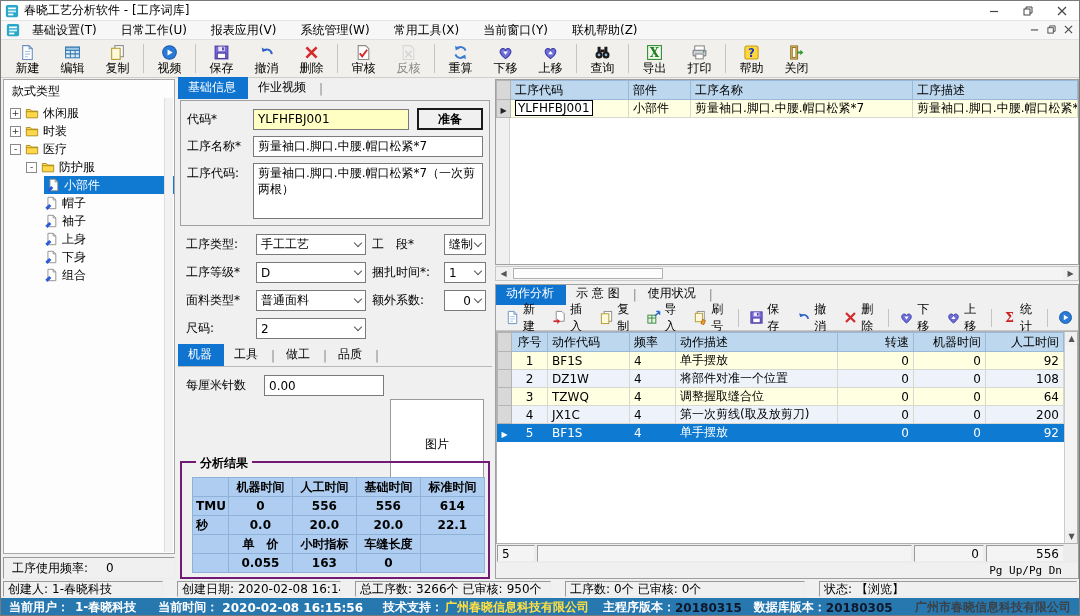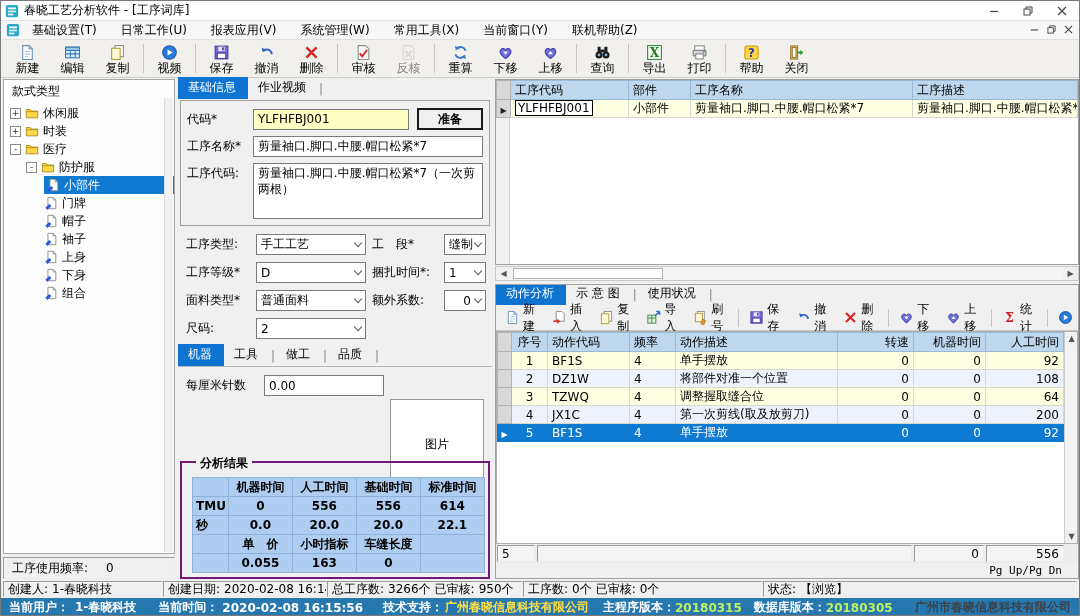--- a/index.html
+++ b/index.html
@@ -104,25 +104,25 @@
   .atable-wrap{flex:1;display:flex;background:#fff;border:1px solid #b0b0b0;margin:0;position:relative;overflow:hidden;}
   .atable-main{flex:1;overflow:hidden;}
   .vsb{width:13px;background:#f4f4f4;border-left:1px solid #ccc;display:flex;flex-direction:column;}
   .vsb .sbtn{width:13px;}
   .vsb .fill{flex:1;}
   .sumrow{height:19px;display:flex;align-items:stretch;gap:2px;background:#ececec;padding:1px 14px 1px 1px;}
   .sumcell{background:#f4f4f4;display:flex;align-items:center;padding:0 4px;}
   .pager{height:15px;display:flex;justify-content:flex-end;align-items:center;padding-right:16px;
          font-family:"DejaVu Sans Mono","Liberation Mono",monospace;font-size:11px;}
   
-  .sbar1{position:absolute;left:0;right:0;top:579px;height:18px;background:#f0f0f0;display:flex;gap:0;padding:1px 2px;}
+  .sbar1{position:absolute;left:0;right:0;top:579px;height:18px;background:#f0f0f0;display:flex;gap:14px;padding:1px 2px;}
   .sect{display:flex;align-items:center;gap:4px;padding-left:4px;white-space:nowrap;overflow:hidden;}
   .sbar2{position:absolute;left:0;right:0;top:597px;height:19px;background:#2878b0;color:#fff;
          display:flex;align-items:center;font-weight:bold;white-space:nowrap;}
-  .sbar2 .v-green{color:#bef264;}
+  .sbar2 .v-green{color:#0f172a;}
   .sbar2 .v-yellow{color:#ffe040;}
   .sbar2 .company{margin-left:auto;margin-right:8px;color:#3a4248;font-weight:bold;}
 </style>
 </head>
 <body>
 
 <svg width="0" height="0" style="position:absolute" aria-hidden="true">
 <defs>
 <symbol id="i-doc" viewBox="0 0 16 16">
         <path d="M3.5 1.5h6l3 3v10h-9z" fill="#fff" stroke="#6a8fc0"></path>
@@ -447,26 +447,20 @@
             </svg>
           <span class="tlabel">防护服</span>
         </div>
         <div class="trow sel" style="padding-left:40px">
           <span class="selwrap">
             <svg class="ic14">
                 <use href="#i-leaf"></use>
               </svg>
             <span class="tlabel">小部件</span>
           </span>
-        </div>
-        <div class="trow" style="padding-left:40px">
-          <svg class="ic14">
-              <use href="#i-leaf"></use>
-            </svg>
-          <span class="tlabel">门牌</span>
         </div>
         <div class="trow" style="padding-left:40px">
           <svg class="ic14">
               <use href="#i-leaf"></use>
             </svg>
           <span class="tlabel">帽子</span>
         </div>
         <div class="trow" style="padding-left:40px">
           <svg class="ic14">
               <use href="#i-leaf"></use>

